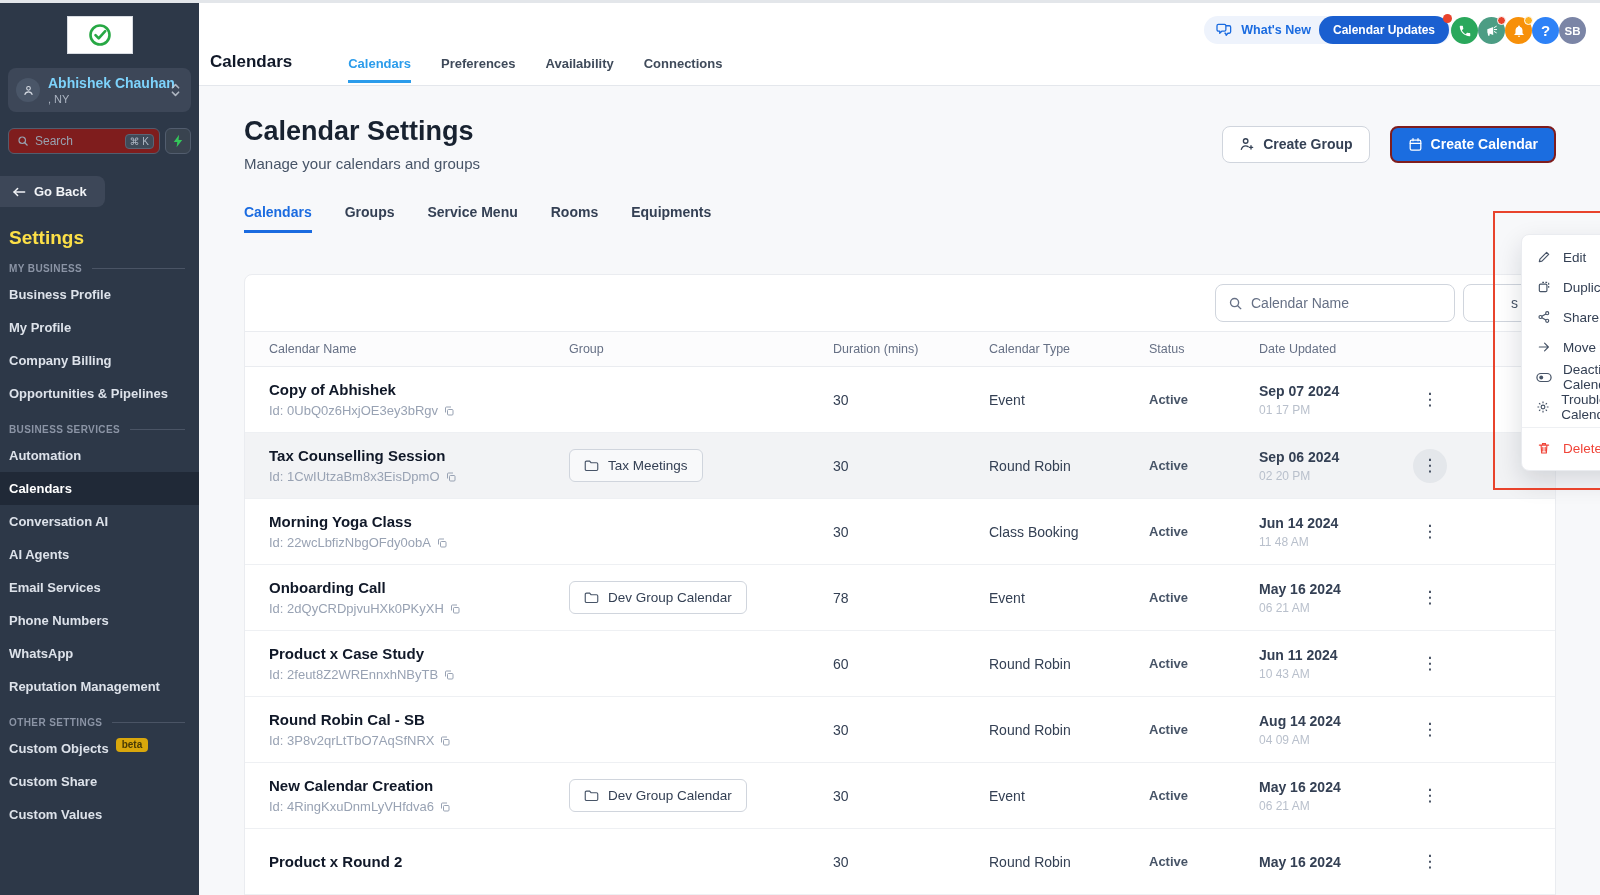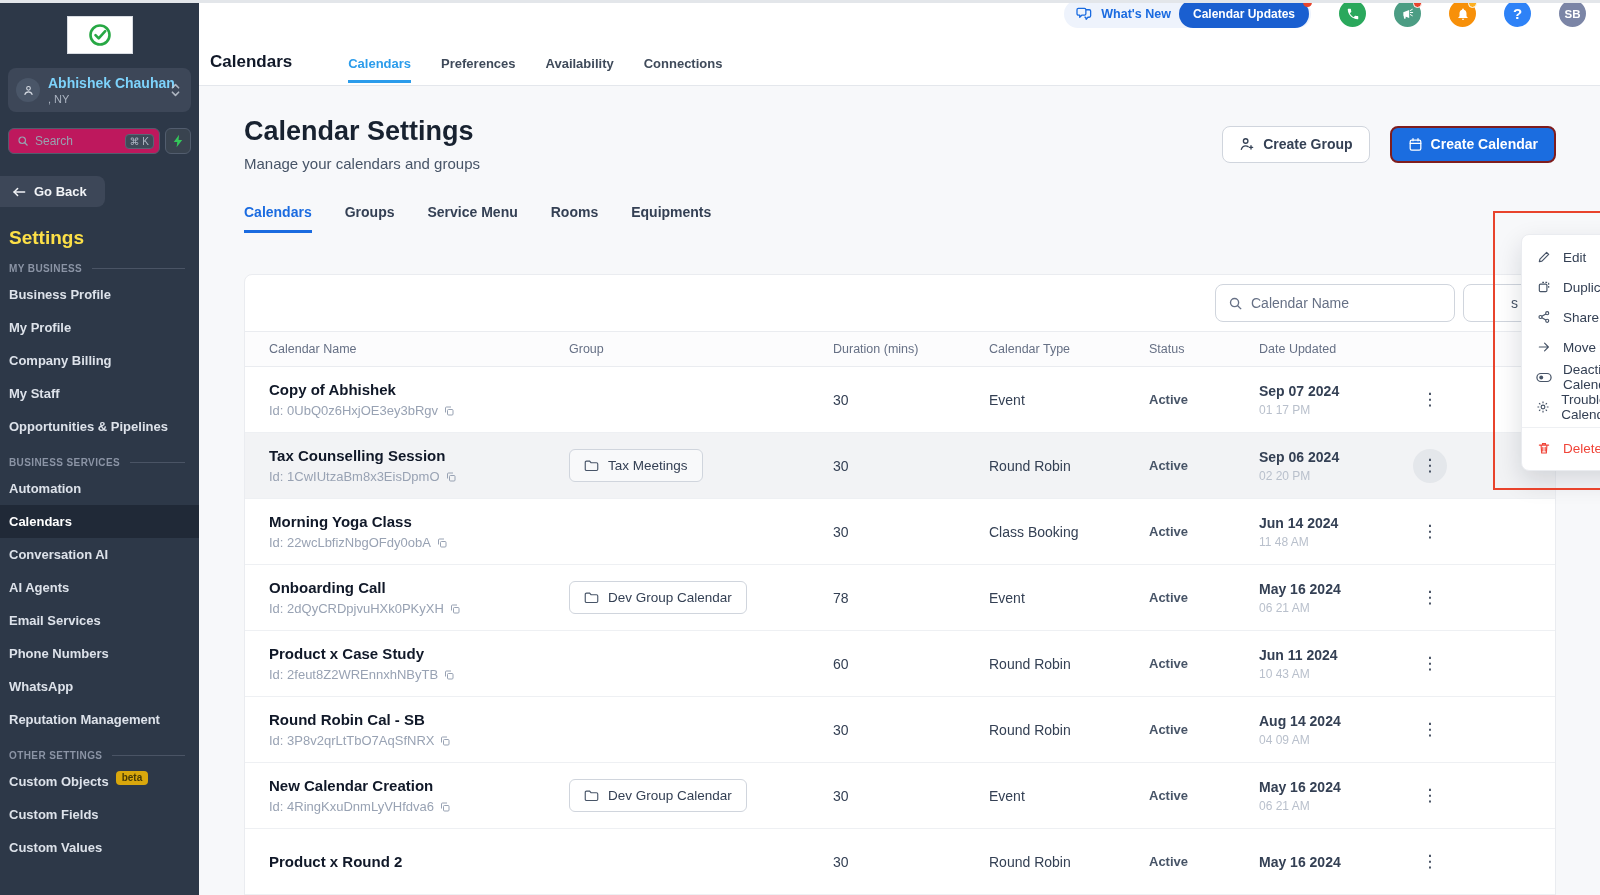--- a/index.html
+++ b/index.html
@@ -11,37 +11,37 @@
   
   .sidebar { width:199px; flex-shrink:0; background:#2d3848; color:#e4e8ee; height:895px; position:relative; }
   .logo-box { width:66px; height:38px; background:#fff; border:1px solid #d8dce2; margin:16px auto 14px; display:flex; align-items:center; justify-content:center; }
   .user-card { margin:2px 8px 0; background:#3d4758; border-radius:8px; padding:7px 10px 7px 8px; display:flex; align-items:center; cursor:pointer; }
   .user-avatar { width:24px; height:24px; border-radius:50%; background:#4a5668; display:flex; align-items:center; justify-content:center; flex-shrink:0; }
   .user-meta { margin-left:8px; flex:1; min-width:0; }
   .user-name { font-size:14px; font-weight:bold; color:#7dd3fc; white-space:nowrap; }
   .user-loc { font-size:11px; color:#aab3c0; margin-top:2px; }
   .user-chevrons { flex-shrink:0; opacity:.85; }
   .search-row { display:flex; gap:5px; margin:16px 8px 0; }
-  .side-search { flex:1; height:26px; background:#be185d; border:1px solid #525d6e; border-radius:6px; display:flex; align-items:center; padding:0 5px 0 8px; }
+  .side-search { flex:1; height:26px; background:#7f1d1d; border:1px solid #525d6e; border-radius:6px; display:flex; align-items:center; padding:0 5px 0 8px; }
   .side-search input { background:transparent; border:none; outline:none; color:#cdd4dd; font-size:12px; width:82px; margin-left:6px; font-family:"Liberation Sans",sans-serif; }
   .side-search input::placeholder { color:#98a2b0; }
   .kbd { font-size:10px; color:#aeb7c4; border:1px solid #5a6576; border-radius:4px; padding:1px 4px; margin-left:auto; background:#3f4a58; }
   .bolt-btn { width:26px; height:26px; background:#39434f; border:1px solid #525d6e; border-radius:6px; display:flex; align-items:center; justify-content:center; cursor:pointer; }
   .goback { display:inline-flex; align-items:center; gap:8px; background:#3d4758; color:#f2f4f7; font-size:13px; font-weight:bold; border:none; border-radius:0 8px 8px 0; padding:8px 18px 8px 12px; margin-top:22px; cursor:pointer; }
   .side-title { font-size:19px; font-weight:bold; color:#fde047; margin:20px 0 8px 9px; }
   .side-section { display:flex; align-items:center; gap:10px; margin:14px 14px 4px 9px; }
   .side-section .lbl { font-size:10px; letter-spacing:.4px; color:#8b94a5; font-weight:bold; }
   .side-section .line { flex:1; height:1px; background:#4a5465; }
   .side-item { display:flex; align-items:center; height:33px; padding:0 14px 0 9px; font-size:13px; font-weight:bold; color:#dde2ea; cursor:pointer; white-space:nowrap; }
   .side-item.active { background:#202937; color:#fff; }
   .beta-badge { background:#d9a70c; color:#473a06; font-size:10px; font-weight:bold; padding:1px 6px 2px; border-radius:4px; margin-left:7px; position:relative; top:-4px; }
 
   
   .main { flex:1; display:flex; flex-direction:column; position:relative; background:#f7f8fa; }
-  .topbar { height:44px; background:#fff; display:flex; align-items:flex-start; justify-content:flex-end; padding-right:14px; gap:28px; }
+  .topbar { height:44px; background:#fff; display:flex; align-items:flex-end; justify-content:flex-end; padding-right:14px; gap:0; }
   .whatsnew-pill { display:flex; align-items:center; background:#eef3fc; border-radius:16px; height:28px; padding:2px 2px 2px 12px; gap:8px; cursor:pointer; position:relative; }
   .whatsnew-label { color:#1a6be0; font-size:12.5px; font-weight:bold; }
   .cal-updates { background:#1a5fd0; color:#fff; font-size:12px; font-weight:bold; border:none; border-radius:14px; height:28px; padding:0 14px; cursor:pointer; }
   .red-dot { position:absolute; top:-2px; right:-1px; width:9px; height:9px; background:#e8432c; border-radius:50%; }
   .circ { width:27px; height:27px; border-radius:50%; display:flex; align-items:center; justify-content:center; cursor:pointer; position:relative; flex-shrink:0; }
   .circ .mini-dot { position:absolute; top:-1px; right:-1px; width:9px; height:9px; border-radius:50%; border:1.5px solid #fff; }
   .c-phone { background:#2aa85c; } .c-mega { background:#4c9d84; } .c-bell { background:#f79009; } .c-help { background:#2e82f7; } .c-avatar { background:#7b85a6; color:#fff; font-size:11.5px; font-weight:bold; }
   .navbar { height:42px; background:#fff; border-bottom:1px solid #e4e7ec; display:flex; align-items:flex-start; padding-left:11px; }
   .nav-title { font-size:17px; font-weight:bold; color:#101828; padding:8px 0 0 0; margin-right:56px; }
   .nav-tabs { display:flex; gap:30px; padding-top:12px; }
@@ -162,21 +162,20 @@
 
     <div class="side-title">Settings</div>
 
     <div class="side-section">
       <span class="lbl">MY BUSINESS</span>
         <span class="line"></span>
     </div>
     <div class="side-item">Business Profile</div>
     <div class="side-item">My Profile</div>
     <div class="side-item">Company Billing</div>
-    <div class="side-item">My Staff</div>
     <div class="side-item">Opportunities &amp; Pipelines</div>
 
     <div class="side-section">
       <span class="lbl">BUSINESS SERVICES</span>
         <span class="line"></span>
     </div>
     <div class="side-item">Automation</div>
     <div class="side-item active">Calendars</div>
     <div class="side-item">Conversation AI</div>
     <div class="side-item">AI Agents</div>
@@ -186,21 +185,21 @@
     <div class="side-item">Reputation Management</div>
 
     <div class="side-section">
       <span class="lbl">OTHER SETTINGS</span>
         <span class="line"></span>
     </div>
     <div class="side-item">
       <span>Custom Objects</span>
       <span class="beta-badge">beta</span>
     </div>
-    <div class="side-item">Custom Fields</div>
+    <div class="side-item">Custom Share</div>
     <div class="side-item">Custom Values</div>
   </aside>
 
   <div class="main">
 
     <div class="topbar">
       <div class="whatsnew-pill">
         <span>
           <svg width="17" height="15" viewBox="0 0 24 22" fill="none" stroke="#1a6be0" stroke-width="1.9" stroke-linejoin="round">
               <path d="M8 4h11a2 2 0 012 2v7a2 2 0 01-2 2h-2l-2.5 3-1-3H12"></path>

